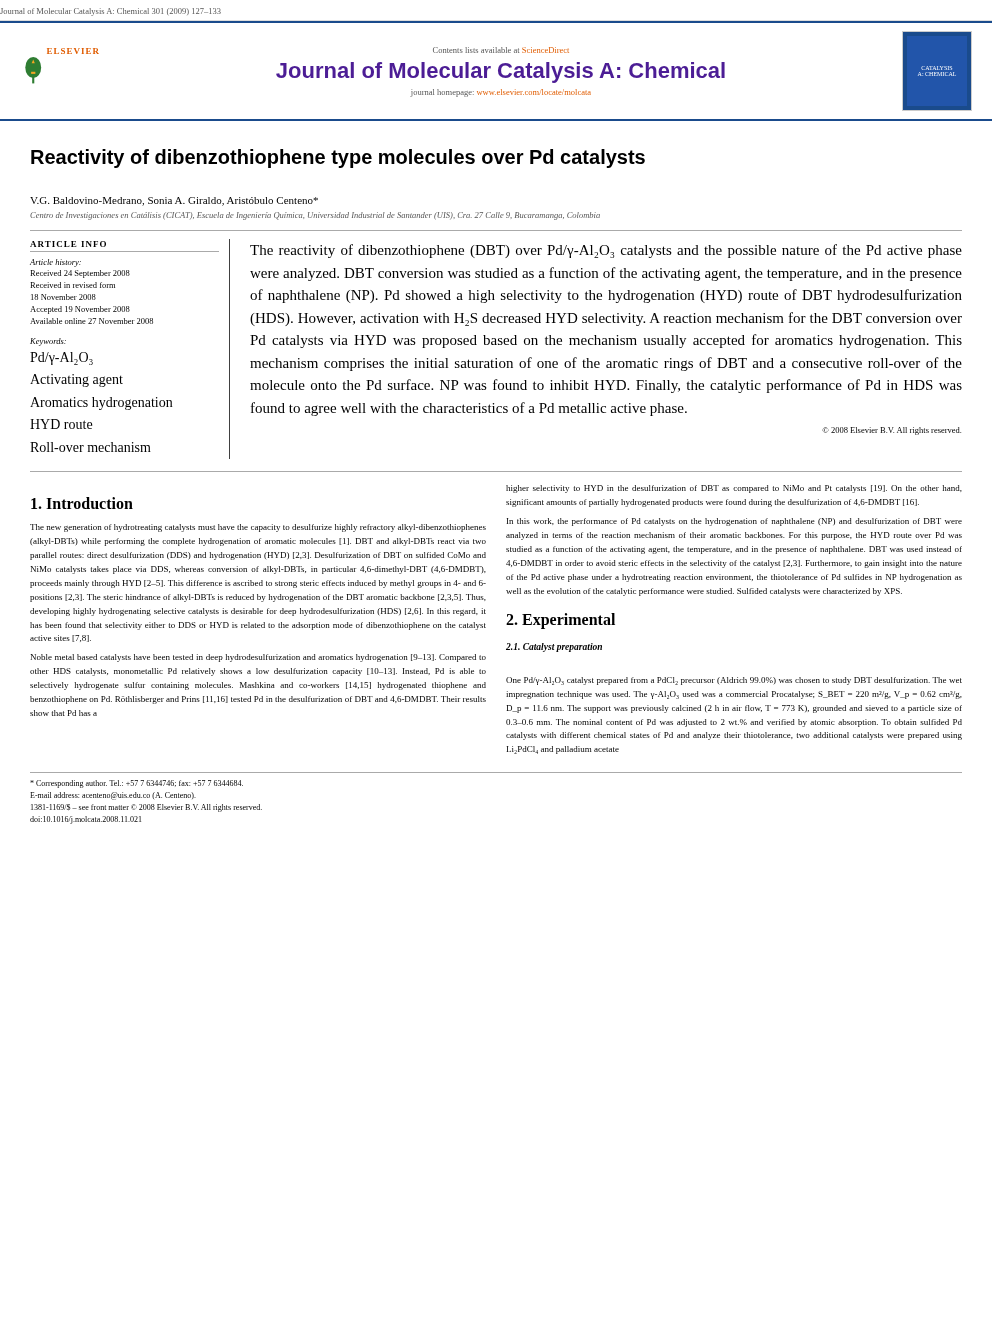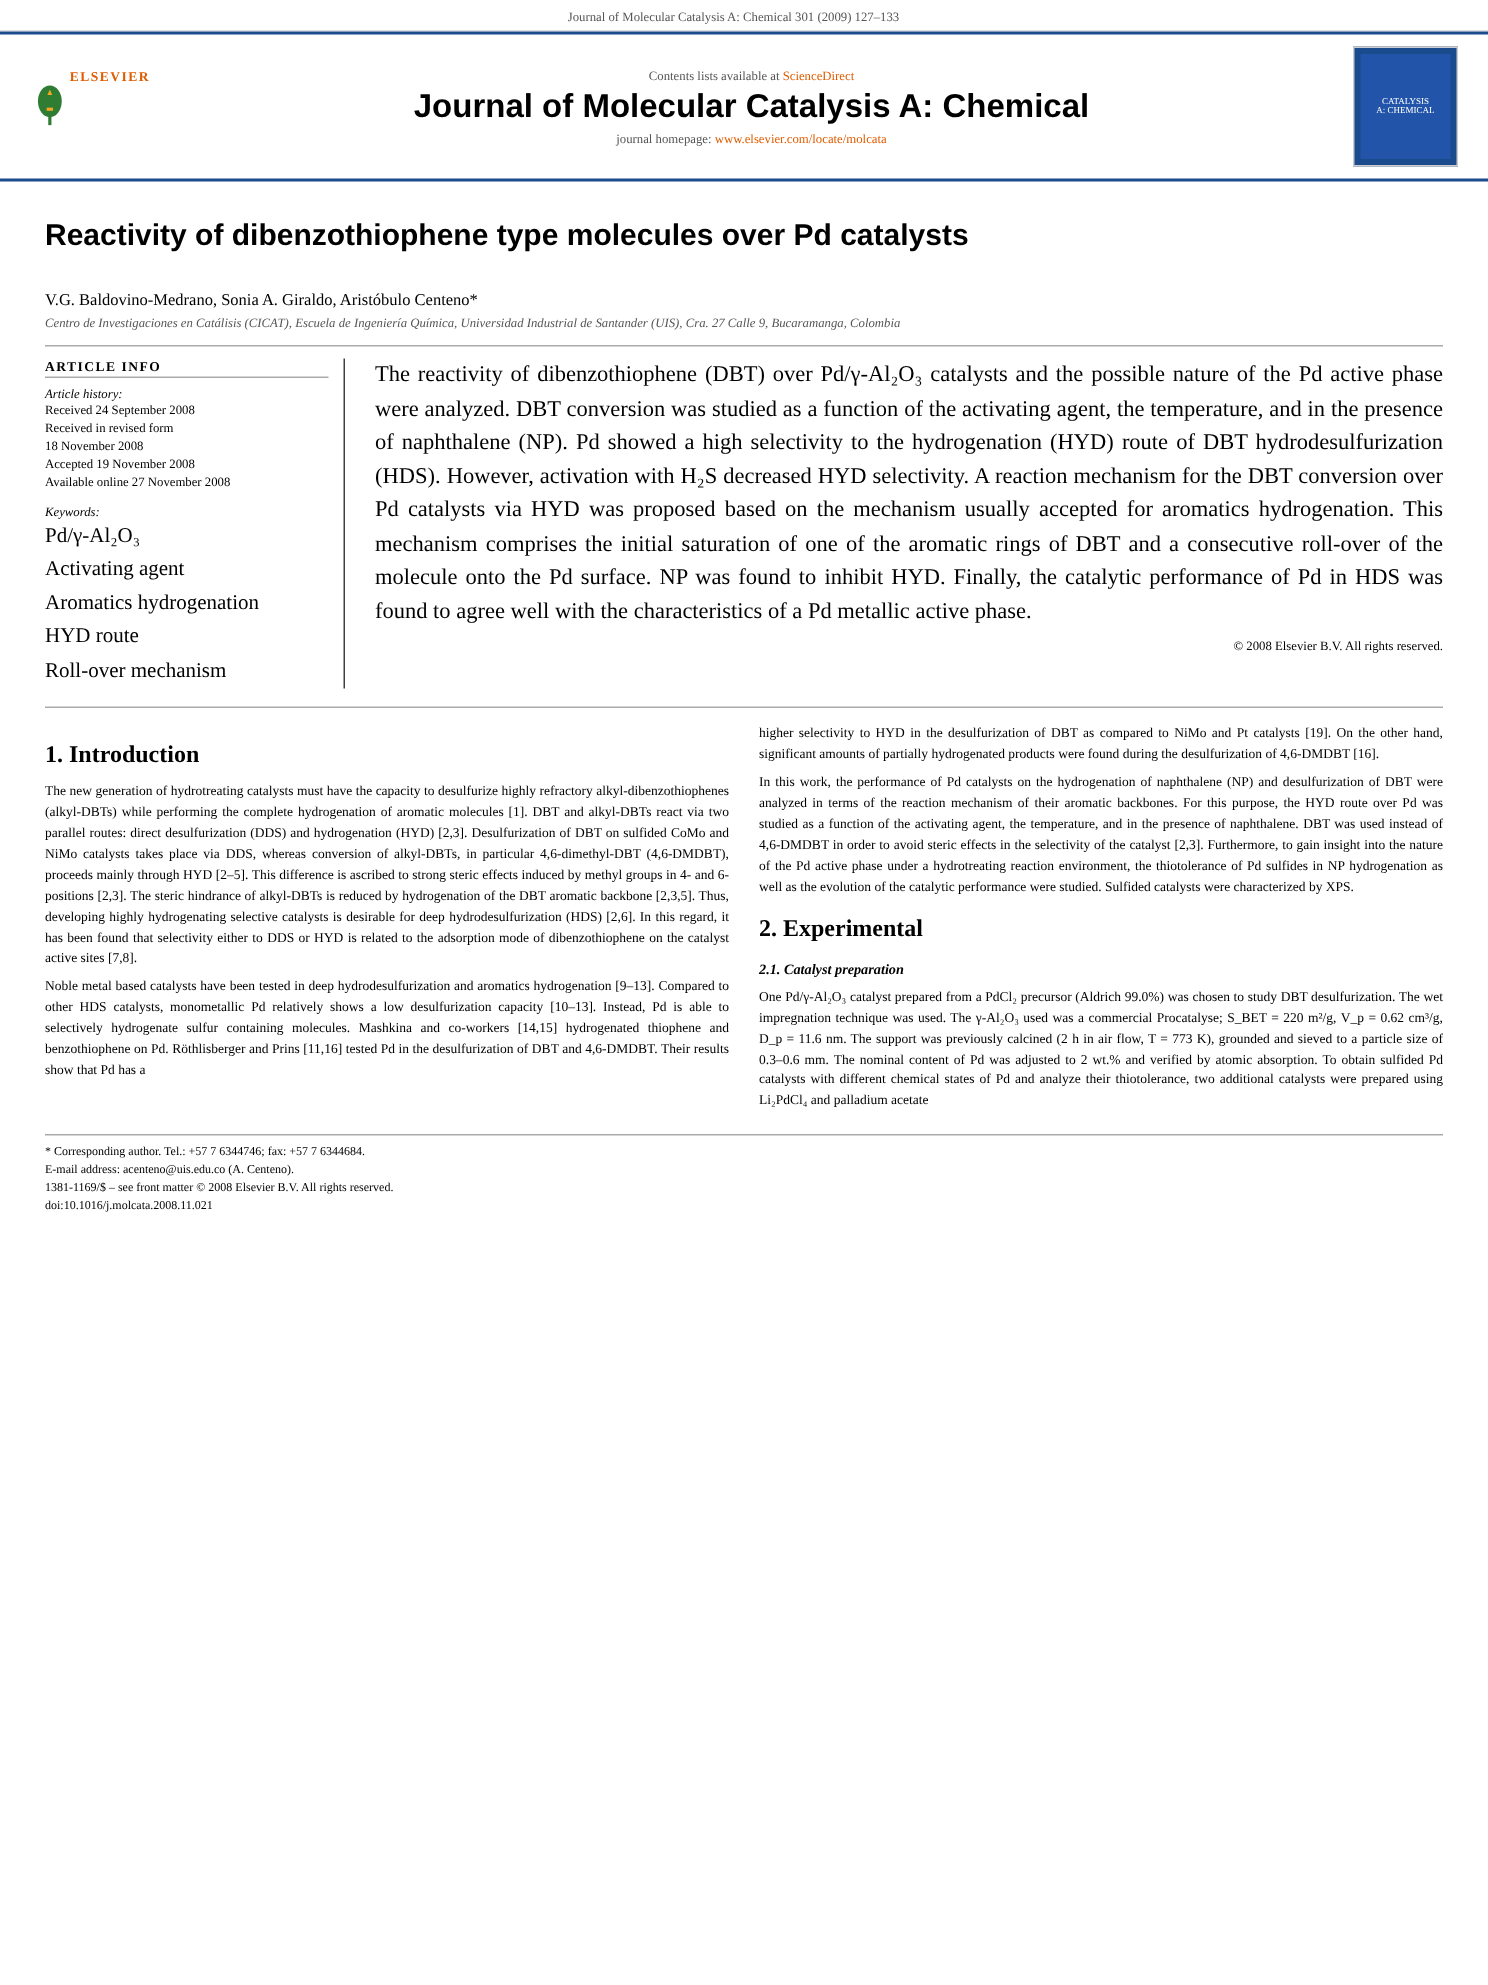--- a/index.html
+++ b/index.html
@@ -39,21 +39,21 @@
       padding: 0 10px;
     }
     .sciencedirect-line {
       font-size: 8.5px;
       color: #555;
       margin-bottom: 3px;
     }
     .journal-title-main {
       font-size: 22px;
       font-weight: bold;
-      color: #000000;
+      color: #4c1d95;
       font-family: Arial, sans-serif;
     }
     .journal-homepage {
       font-size: 8.5px;
       color: #555;
       margin-top: 3px;
     }
     .journal-cover-img {
       width: 70px;
       height: 80px;
@@ -187,40 +187,40 @@
       font-weight: bold;
       color: #000;
       margin-top: 10px;
       margin-bottom: 5px;
     }
     .subsection-heading {
       font-size: 9.5px;
       font-style: italic;
       font-weight: bold;
       margin-top: 8px;
-      margin-bottom: 3px;
+      margin-bottom: 19px;
     }
     .body-text {
       font-size: 9px;
       line-height: 1.55;
       text-align: justify;
       margin-bottom: 5px;
     }
     .footnote-area {
       border-top: 1px solid #aaa;
       margin-top: 10px;
       padding-top: 5px;
     }
     .footnote-text {
       font-size: 8px;
       color: #000;
       line-height: 1.5;
     }
     .page-top-header {
-      text-align: center;
+      text-align: left;
       font-size: 8.5px;
       color: #555;
       padding: 6px 14px 4px 0;
       border-bottom: 1px solid #ddd;
     }
     .banner-wrapper {
       border-top: 2px solid #1a4b8c;
       border-bottom: 2px solid #1a4b8c;
       padding: 8px 20px;
       display: flex;

